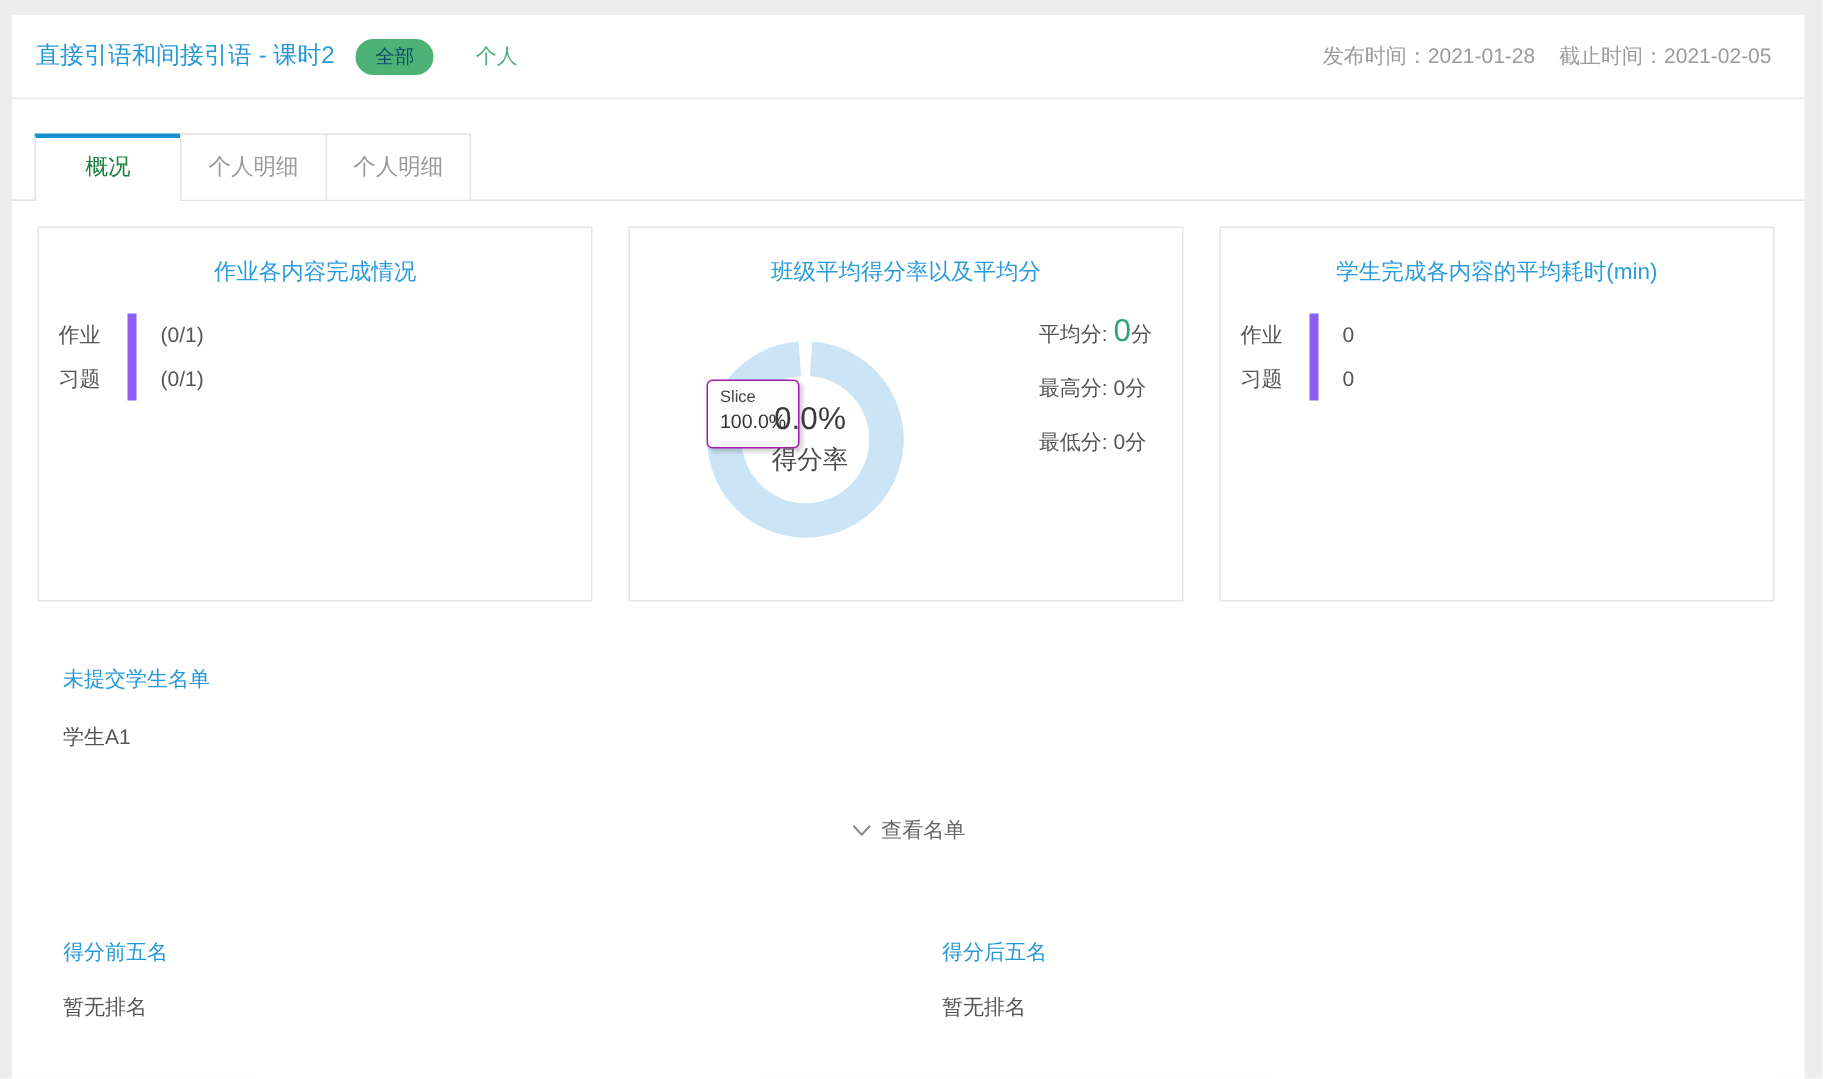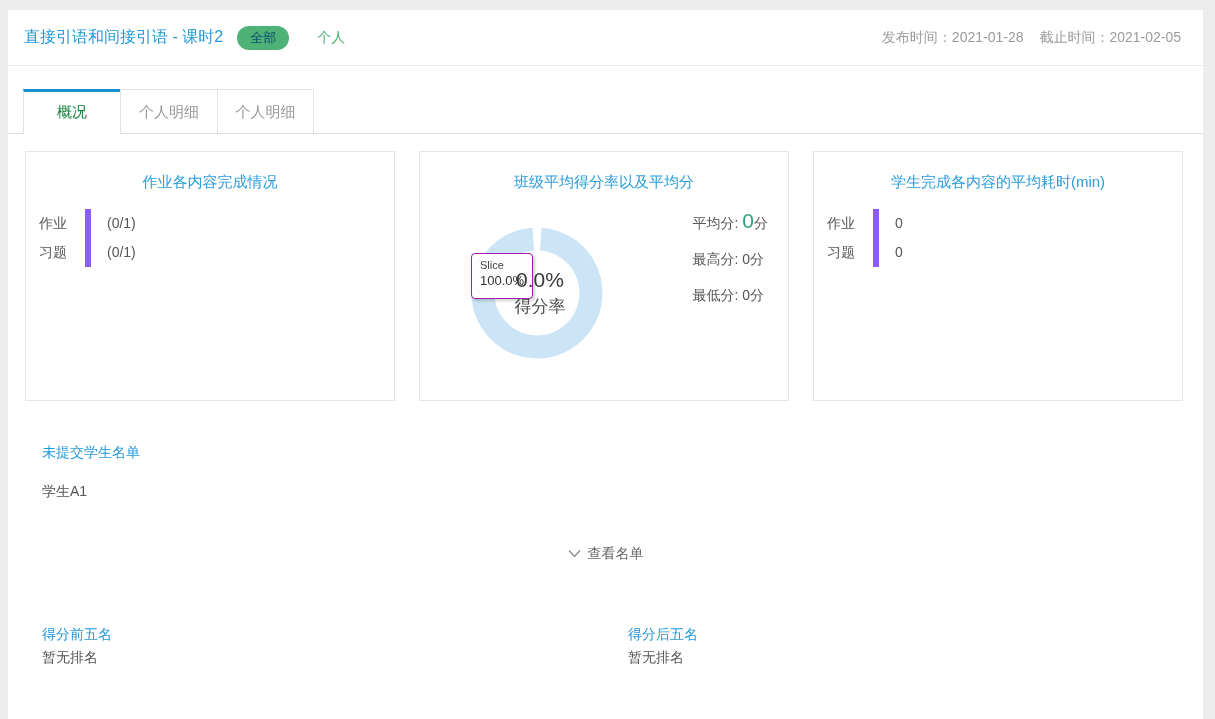--- a/index.html
+++ b/index.html
@@ -88,21 +88,21 @@
   
   .section-label { font-size:14px; color:#2598d8; }
   .unsubmitted { margin:43px 0 0 34px; }
   .student-name { margin-top:21px; font-size:14px; color:#555; }
   .viewlist {
     margin-top:44px; text-align:center; font-size:14px; color:#666; cursor:pointer;
   }
   .viewlist svg { vertical-align:middle; margin-right:7px; margin-top:-2px; }
   .ranks { display:flex; margin:63px 0 0 34px; }
   .rank-col-left { width:586px; }
-  .rank-empty { margin-top:5px; font-size:14px; color:#555; }
+  .rank-empty { margin-top:19px; font-size:14px; color:#555; }
 </style>
 </head>
 <body>
 
 <div class="panel">
 
   <div class="header">
     <span class="assignment-title">直接引语和间接引语 - 课时2</span>
     <span class="badge-all">全部</span>
     <span class="link-personal">个人</span>

